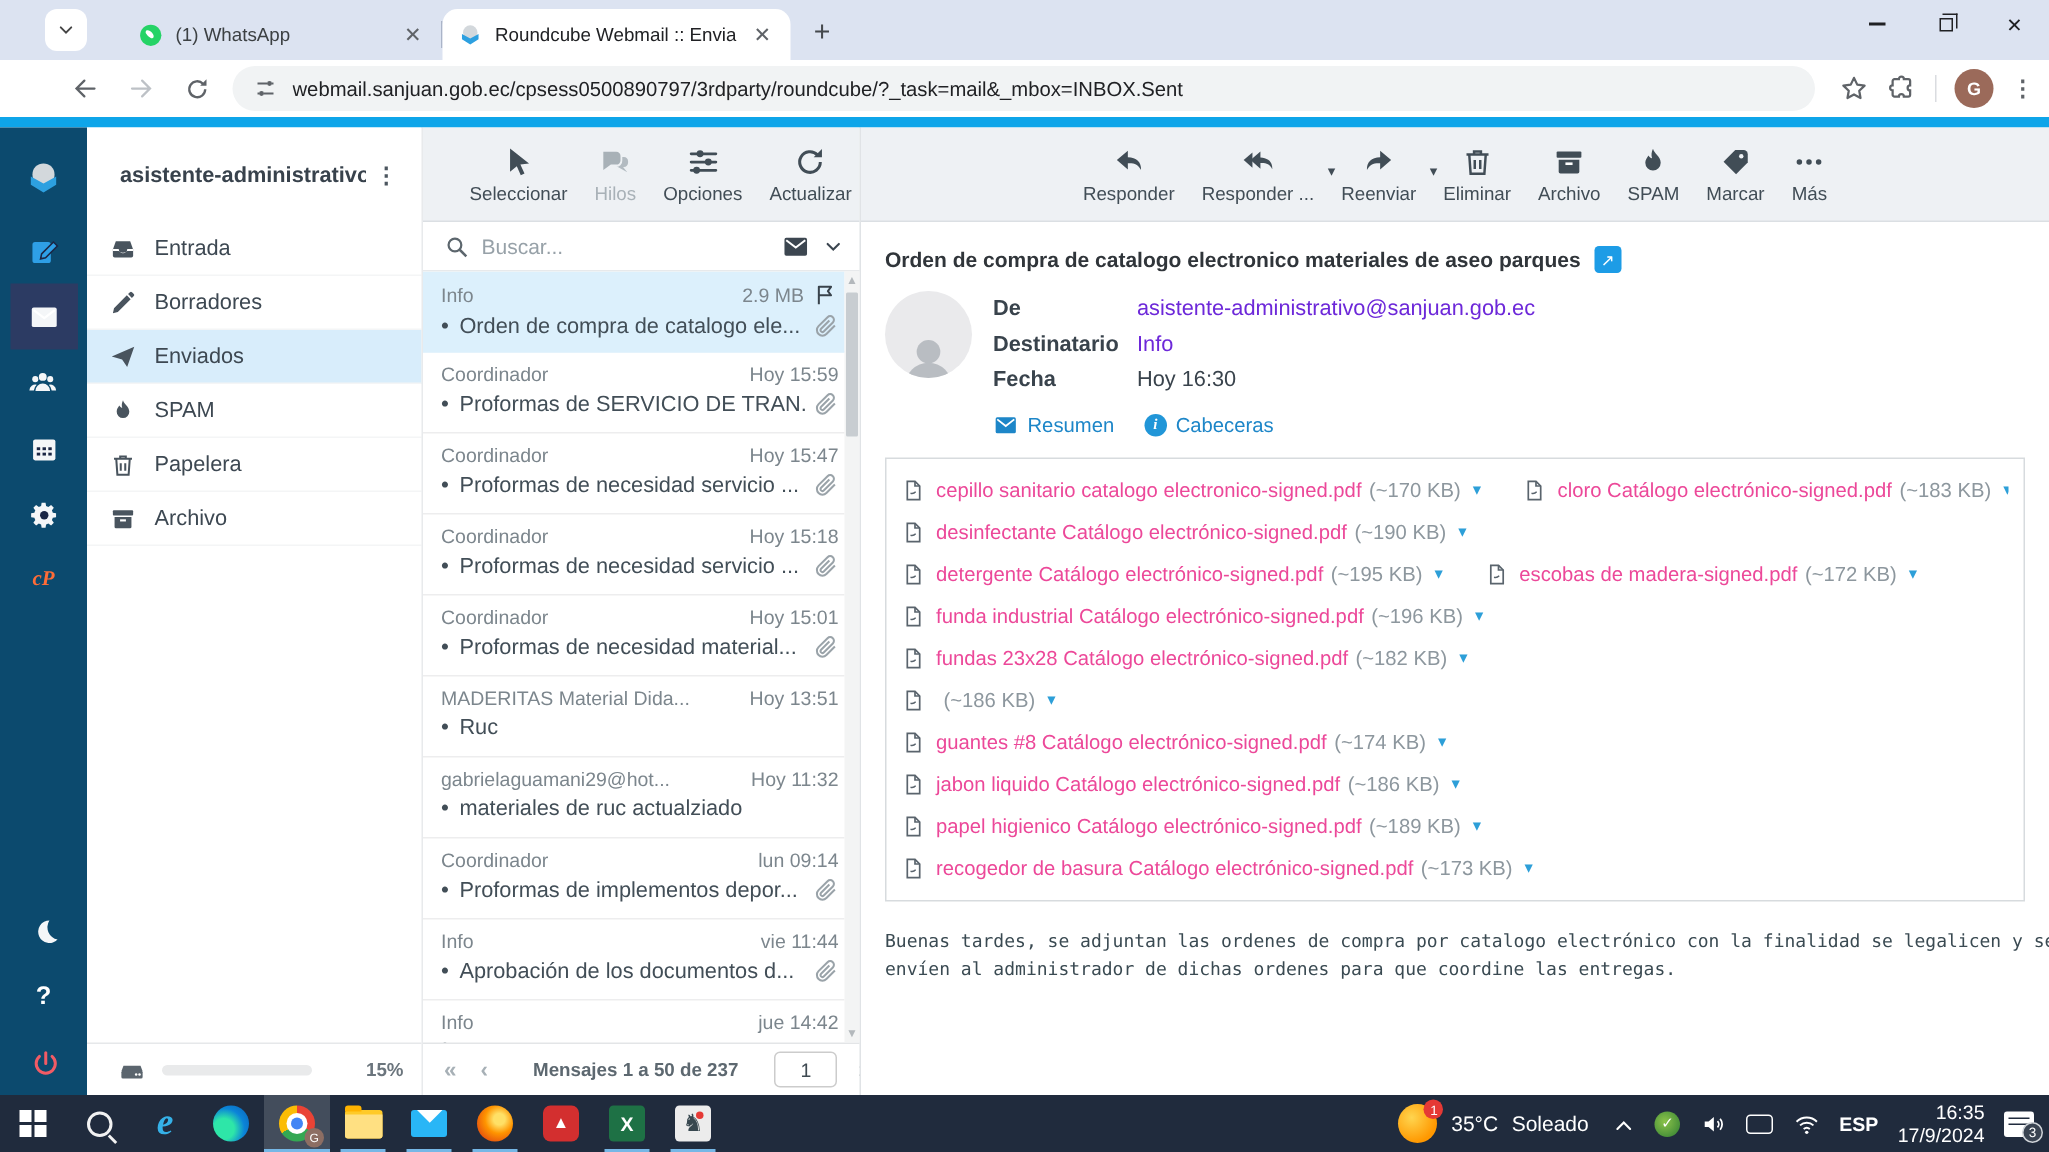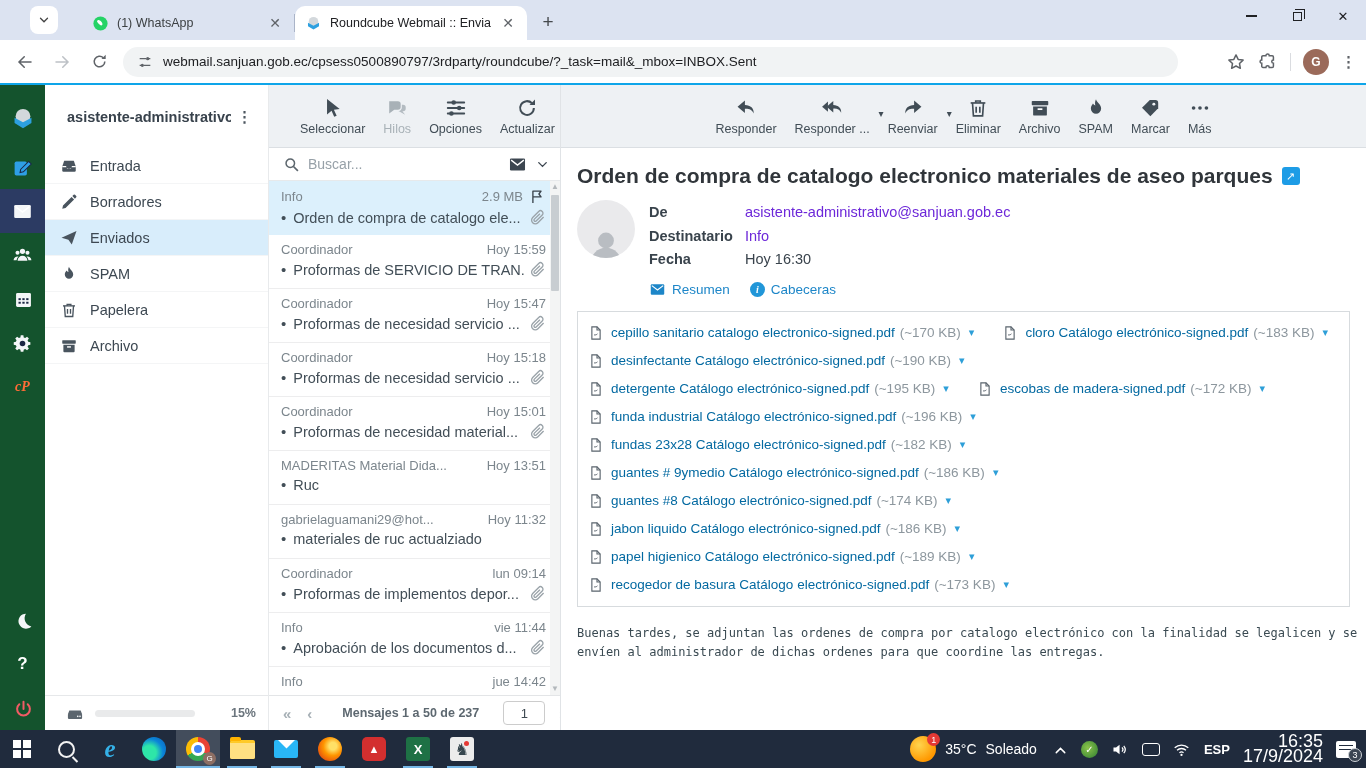--- a/index.html
+++ b/index.html
@@ -15,36 +15,36 @@
   .tab-title { font-size:12.5px; white-space:nowrap; overflow:hidden; flex:1; }
   .tab-close { font-size:14px; color:#5f6368; margin-left:8px; padding:0 3px; }
   .tab-div { width:1px; height:18px; background:#aab4c8; margin-bottom:8px; }
   .newtab { width:26px; height:26px; margin:0 0 5px 8px; display:flex; align-items:center; justify-content:center; font-size:19px; color:#45494d; }
   .wincontrols { position:absolute; right:0; top:0; height:32px; display:flex; }
   .winbtn { width:46px; height:32px; display:flex; align-items:center; justify-content:center; color:#202124; font-size:13px; }
   .ic-min { width:11px; height:1.6px; background:#202124; display:inline-block; }
   .ic-restore { width:9px; height:9px; border:1.4px solid #202124; display:inline-block; position:relative; background:#dce3f1; }
   .ic-restore:before { content:""; position:absolute; left:1.5px; top:-4px; width:9px; height:9px; border:1.4px solid #202124; border-left:none; border-bottom:none; }
 
-  .urlbar { height:45px; background:#fff; display:flex; align-items:center; border-bottom:2px solid #0ea5e9; flex:none; }
+  .urlbar { height:45px; background:#fff; display:flex; align-items:center; border-bottom:7px solid #0ea5e9; flex:none;padding-left:32px; }
   .nav-ic { width:24px; height:24px; margin-left:13px; color:#5f6368; display:flex; align-items:center; justify-content:center; }
   .nav-ic.dis { color:#bdc1c6; }
   .urlpill { height:30px; background:#f1f3f4; border-radius:15px; flex:1; margin:0 14px 0 12px; display:flex; align-items:center; padding:0 14px; max-width:1055px; }
   .tune { width:16px; height:16px; color:#5f6368; margin-right:10px; }
   .urltext { font-size:13.5px; color:#202124; white-space:nowrap; overflow:hidden; }
   .url-right { display:flex; align-items:center; margin-left:auto; padding-right:10px; gap:12px; }
   .star,.puzzle,.dl { width:20px; height:20px; color:#5f6368; }
   .profile { width:26px; height:26px; border-radius:50%; background:#9b6a5a; color:#fff; font-size:12px; font-weight:bold; display:flex; align-items:center; justify-content:center; }
   .kebab { color:#5f6368; font-size:15px; letter-spacing:0; font-weight:bold; }
   .vdiv { width:1px; height:18px; background:#dadce0; }
 
   
   .app { flex:1; display:flex; min-height:0; }
 
-  .rail { width:45px; background:#14532d; display:flex; flex-direction:column; align-items:center; flex:none; padding-top:8px; }
+  .rail { width:58px; background:#0c4a6e; display:flex; flex-direction:column; align-items:center; flex:none; padding-top:8px; }
   .rail-item { width:45px; height:44px; display:flex; align-items:center; justify-content:center; color:#f4f6f8; }
   .rail-item svg { width:21px; height:21px; }
   .rail-item.active { background:#2c3b63; }
   .rail-item.compose { color:#2e9fe6; }
   .rail-logo { width:45px; height:52px; display:flex; align-items:center; justify-content:center; }
   .rail-spacer { flex:1; }
   .cp-logo { color:#ff6c37; font-weight:bold; font-style:italic; font-size:14px; font-family:"Liberation Serif",serif; }
   .rail-help { color:#fff; font-weight:bold; font-size:17px; }
   .rail-power { color:#f25b65; }
 
@@ -104,41 +104,41 @@
 
   .pager { height:35px; border-top:1px solid #e3e5e7; display:flex; align-items:center; padding:0 8px; gap:4px; flex:none; }
   .pg { font-size:15px; font-weight:bold; padding:0 6px; color:#3f4a52; }
   .pg.dis { color:#a7b0b6; }
   .pg-label { font-size:12.5px; font-weight:bold; color:#5d6870; margin:0 20px; white-space:nowrap; }
   .pg-input { width:42px; height:24px; border:1px solid #ccc; border-radius:4px; text-align:center; font-size:13px; color:#3f4a52; outline:none; margin-right:4px; }
 
   .mailcol { flex:1; display:flex; flex-direction:column; min-width:0; border-left:1px solid #e0e3e6; }
   .reading { flex:1; background:#fff; padding:12px 14px 0 16px; overflow:hidden; }
   .subject { display:flex; align-items:center; margin-top:4px; }
-  .subject-text { font-size:21px; font-weight:bold; color:#30353a; white-space:nowrap; overflow:hidden; }
+  .subject-text { font-size:14px; font-weight:bold; color:#30353a; white-space:nowrap; overflow:hidden; }
   .openext { width:18px; height:18px; background:#1d9ce6; border-radius:3px; color:#fff; font-size:11px; display:flex; align-items:center; justify-content:center; margin-left:9px; flex:none; }
   .headblock { display:flex; margin-top:12px; }
   .avatar { width:58px; height:58px; border-radius:50%; background:#eaeaec; overflow:hidden; flex:none; display:flex; align-items:center; justify-content:center; }
   .avatar svg { width:44px; height:44px; color:#b9bdc2; margin-top:10px; }
   .hrows { margin-left:14px; padding-top:1px; }
   .hrow { display:flex; line-height:23.5px; }
   .hlabel { width:96px; font-size:14.5px; font-weight:bold; color:#39434c; flex:none; }
   .hval { font-size:14.5px; color:#39434c; }
   .hval.link { color:#6d28d9; }
   .hactions { display:flex; align-items:center; gap:20px; margin:9px 0 0 72px; }
   .haction { display:flex; align-items:center; gap:6px; font-size:13.5px; color:#1d86c8; }
   .haction .aic { width:17px; height:17px; color:#1d86c8; }
   .infoc { width:15px; height:15px; border-radius:50%; background:#2196d8; color:#fff; font-size:10px; font-weight:bold; font-style:italic; display:flex; align-items:center; justify-content:center; font-family:"Liberation Serif",serif; }
 
   .attachbox { margin-top:13px; border:1px solid #d7dbde; padding:7px 10px; margin-right:2px; }
   .arow { display:flex; align-items:center; height:28px; gap:28px; overflow:hidden; }
   .att { display:flex; align-items:center; white-space:nowrap; }
   .aicon { width:16px; height:16px; color:#5a646d; margin-right:7px; flex:none; }
   .aicon svg { width:16px; height:16px; }
-  .aname { font-size:13.5px; color:#0369a1; }
+  .aname { font-size:13.5px; color:#ec4899; }
   .asize { font-size:13.5px; color:#8d979e; margin-left:5px; }
   .acaret { font-size:11px; color:#2d9fd8; margin-left:8px; }
 
   .mailbody { margin-top:17px; width:800px; font-family:"DejaVu Sans Mono",monospace; font-size:12px; line-height:19px; color:#3a4a52; white-space:pre-wrap; word-wrap:break-word; }
 
   
   .taskbar { height:38px; background:#202b3d; display:flex; align-items:center; flex:none; color:#fff; }
   .tcell { width:44px; height:38px; display:flex; align-items:center; justify-content:center; position:relative; flex:none; }
   .tcell.open:after { content:""; position:absolute; bottom:0; left:7px; right:7px; height:2.5px; background:#76b7e6; }
   .tcell.appactive { background:rgba(255,255,255,.16); }
@@ -167,21 +167,21 @@
   .tray { margin-left:auto; display:flex; align-items:center; gap:13px; padding-right:10px; }
   .weather { display:flex; align-items:center; gap:9px; }
   .sun { width:26px; height:26px; border-radius:50%; background:radial-gradient(circle at 35% 35%, #ffd54f, #ff9800 70%); position:relative; }
   .sun-badge { position:absolute; top:-3px; right:-4px; width:13px; height:13px; border-radius:50%; background:#e53935; color:#fff; font-size:9px; display:flex; align-items:center; justify-content:center; }
   .wtemp,.wdesc { font-size:14px; color:#fff; }
   .tray-ic { width:18px; height:18px; color:#fff; display:flex; align-items:center; justify-content:center; }
   .tray-ic svg { width:17px; height:17px; }
   .shield { width:17px; height:17px; border-radius:50%; background:radial-gradient(circle at 40% 40%, #8bc34a, #2e7d32); color:#fff; font-size:10px; display:flex; align-items:center; justify-content:center; }
   .cast { width:18px; height:13px; border:1.6px solid #fff; border-radius:3px; }
   .lang { font-size:13px; font-weight:bold; }
-  .clock { text-align:right; font-size:18px; line-height:15px; }
+  .clock { text-align:right; font-size:13px; line-height:15px; }
   .notif { width:20px; height:17px; background:#fff; border-radius:2px; position:relative; }
   .notif:before { content:""; position:absolute; left:3px; top:4px; right:3px; height:1.8px; background:#202b3d; box-shadow:0 4px 0 #202b3d; }
   .notif-badge { position:absolute; right:-6px; bottom:-4px; width:14px; height:14px; border-radius:50%; background:#3a4452; border:1px solid #cfd3d8; color:#fff; font-size:9px; display:flex; align-items:center; justify-content:center; }
   svg { display:block; width:100%; height:100%; }
 </style>
 </head>
 <body>
 
 <div id="screen">
 
@@ -931,21 +931,20 @@
               <span class="att">
        <span class="aicon">
                   <svg viewBox="0 0 24 24" xmlns="http://www.w3.org/2000/svg">
                     <g fill="none" stroke="currentColor" stroke-width="1.7">
                       <path d="M5.8 2.8h7.7l4.7 4.7v13.7H5.8z"></path>
                       <path d="M13.5 2.8v4.7h4.7"></path>
                     </g>
                     <path d="M9 14.8c1.9.5 4-.2 5.2-1.5" stroke="currentColor" stroke-width="1.4" fill="none"></path>
                   </svg>
                 </span>
-       <span class="aname">guantes # 9ymedio Catálogo electrónico-signed.pdf</span>
        <span class="asize">(~186 KB)</span>
        <span class="acaret">▾</span>
      </span>
             </div>
             <div class="arow">
               <span class="att">
        <span class="aicon">
                   <svg viewBox="0 0 24 24" xmlns="http://www.w3.org/2000/svg">
                     <g fill="none" stroke="currentColor" stroke-width="1.7">
                       <path d="M5.8 2.8h7.7l4.7 4.7v13.7H5.8z"></path>

